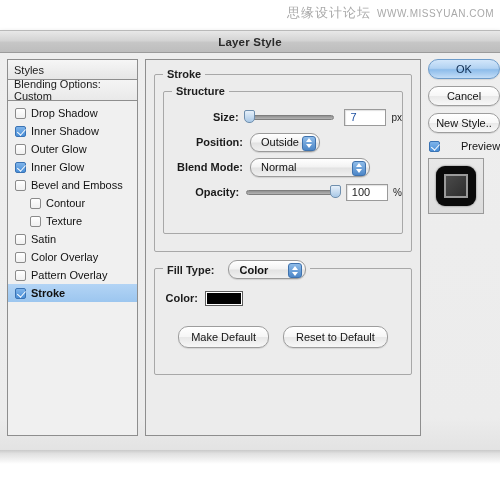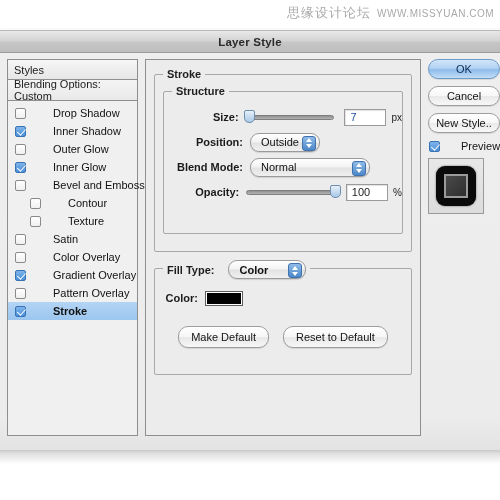--- a/index.html
+++ b/index.html
@@ -62,21 +62,21 @@
     border-bottom: 1px solid #8e8e8e;
   }
   .panel-head.second {
     height: 21px;
     border-bottom: 1px solid #8e8e8e;
     background: linear-gradient(to bottom, #f4f4f4, #e9e9e9);
   }
   #styles-list { padding: 3px 0 0 0; }
   .style-row {
     height: 18px; display: flex; align-items: center;
-    padding-left: 7px; font-size: 11px; color: #111; gap: 22px;
+    padding-left: 7px; font-size: 11px; color: #111;
   }
   .style-row.indent { padding-left: 22px; }
   .style-row.selected {
     background: linear-gradient(to bottom, #b3d4f5, #9cc6ef);
     font-weight: bold;
   }
   .style-row .lbl { margin-left: 5px; white-space: nowrap; }
 
   
   .cbox {
@@ -292,24 +292,20 @@
               <span class="cbox"></span>
               <span class="lbl">Texture</span>
             </div>
             <div class="style-row">
               <span class="cbox"></span>
               <span class="lbl">Satin</span>
             </div>
             <div class="style-row">
               <span class="cbox"></span>
               <span class="lbl">Color Overlay</span>
-            </div>
-            <div class="style-row">
-              <span class="cbox checked"></span>
-              <span class="lbl">Gradient Overlay</span>
             </div>
             <div class="style-row">
               <span class="cbox"></span>
               <span class="lbl">Pattern Overlay</span>
             </div>
             <div class="style-row selected">
               <span class="cbox checked"></span>
               <span class="lbl">Stroke</span>
             </div>
           </div>

